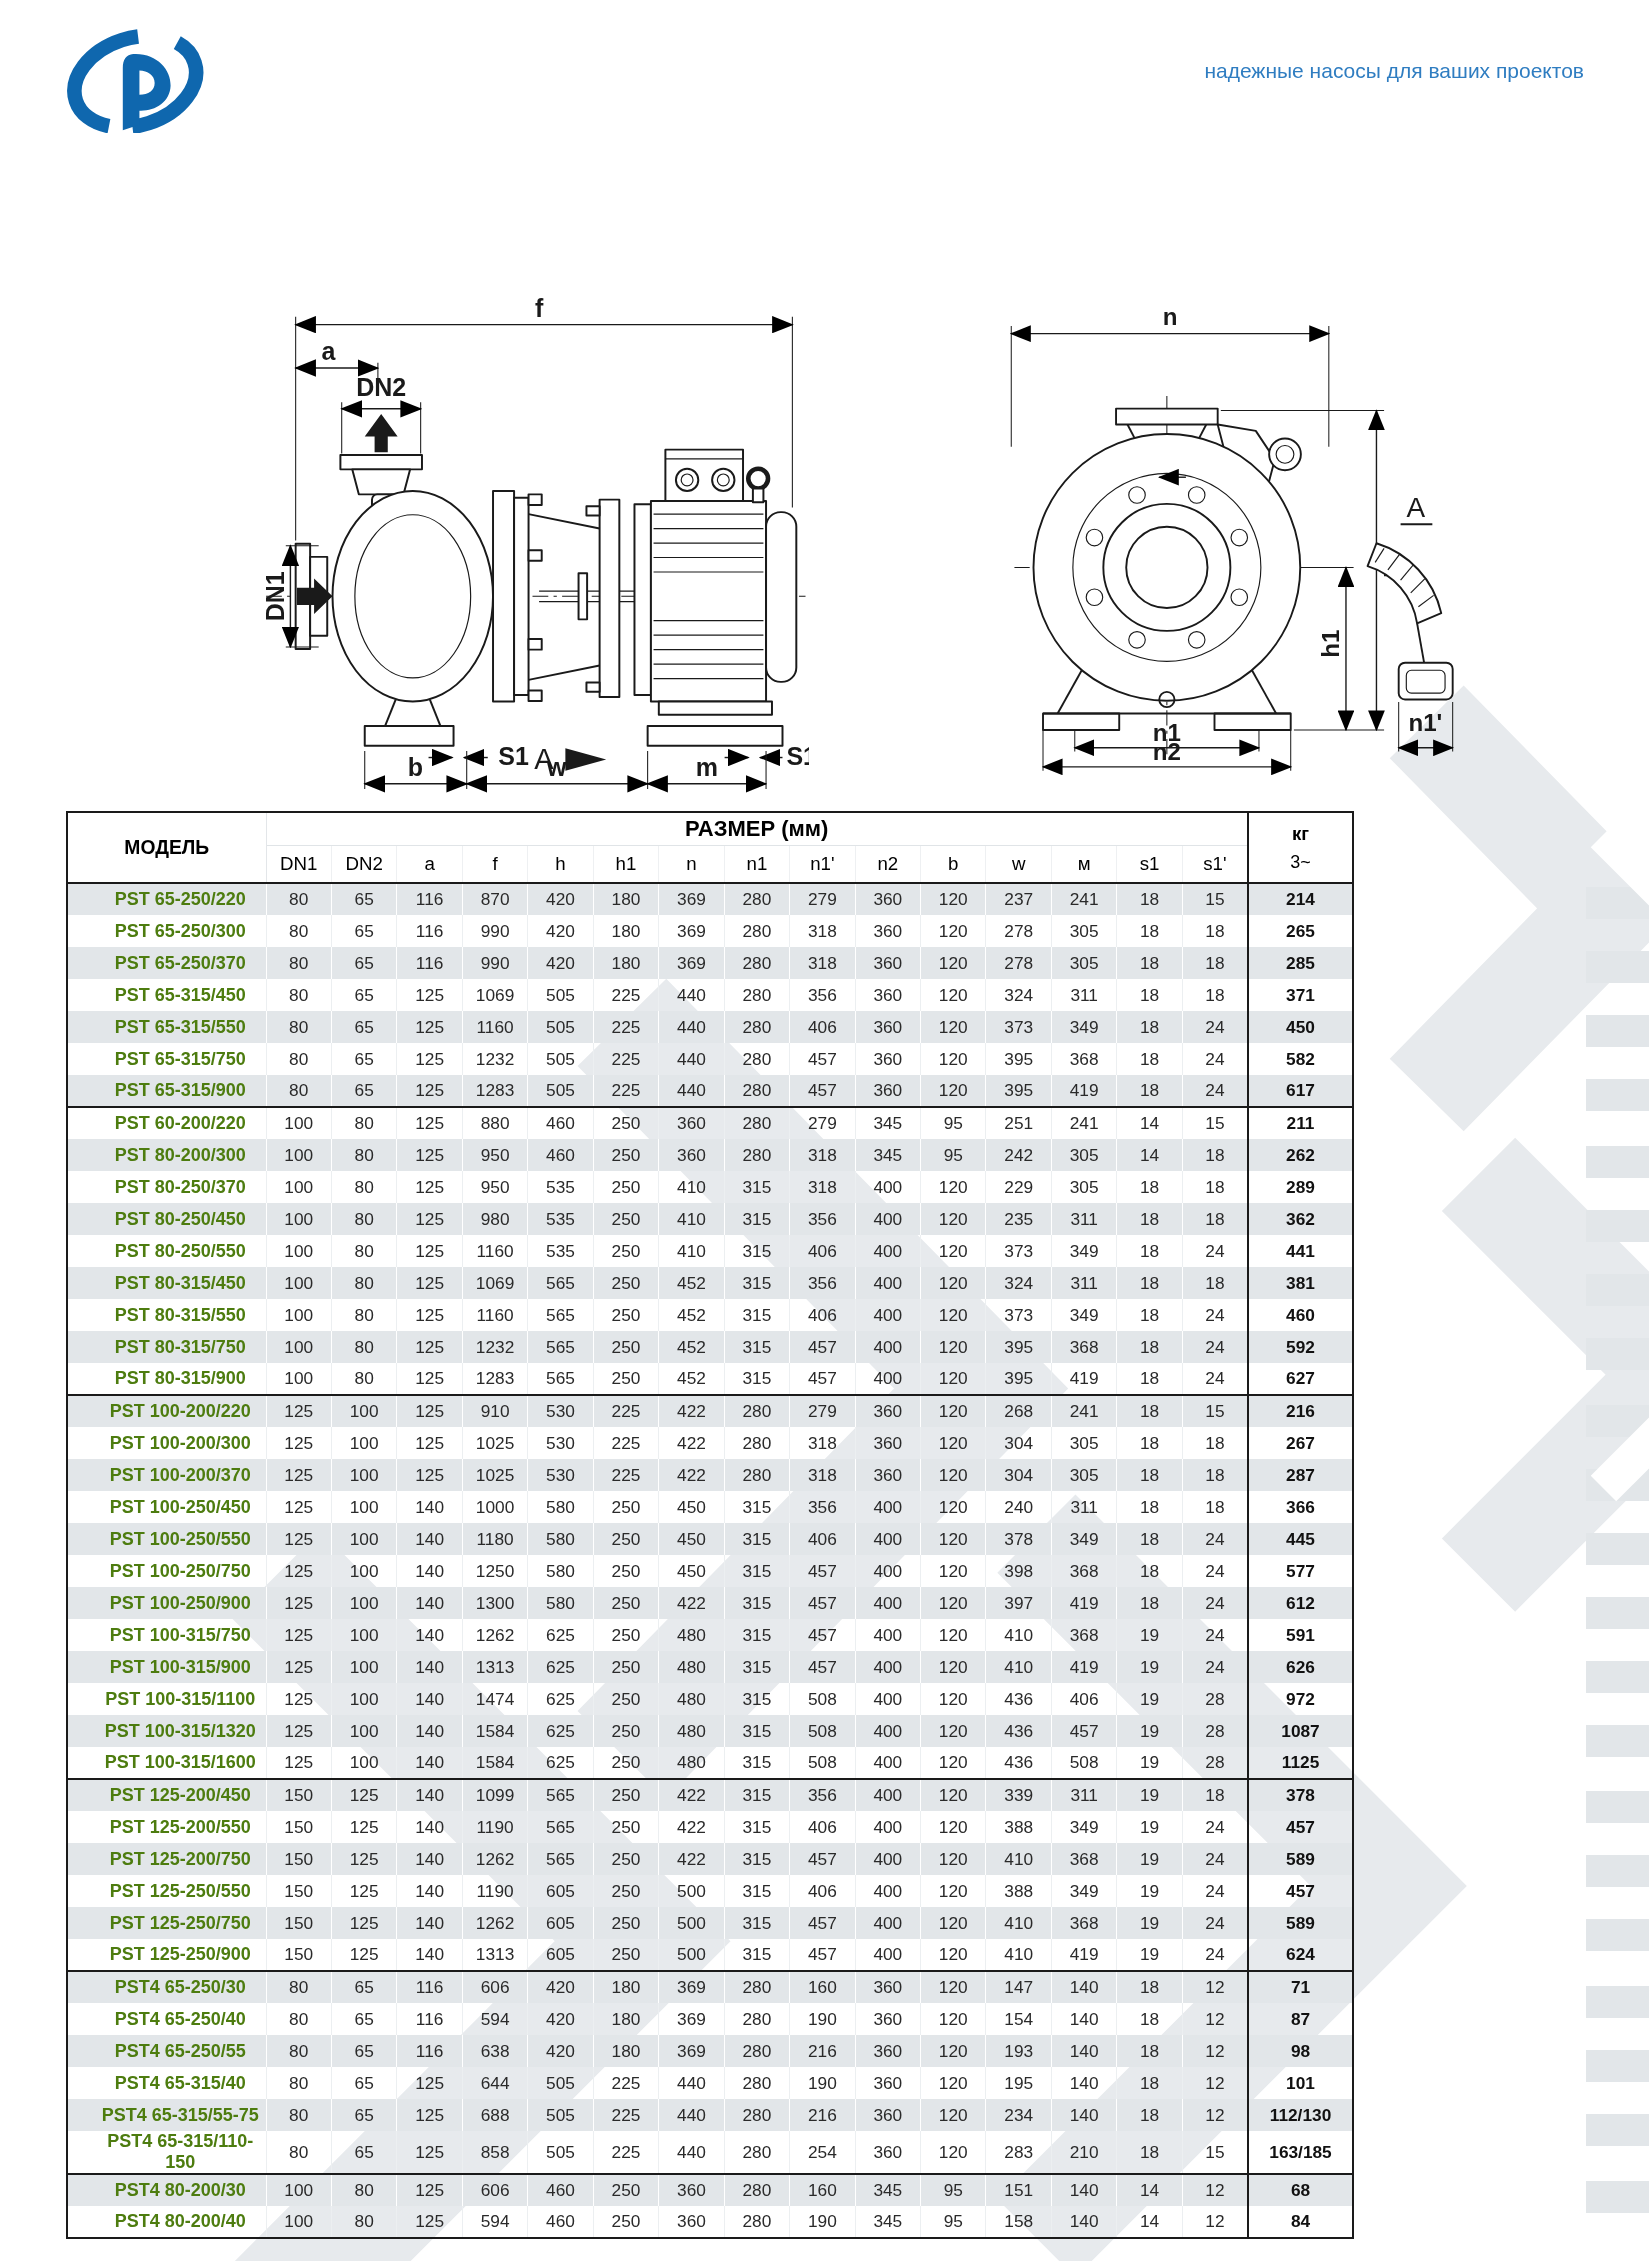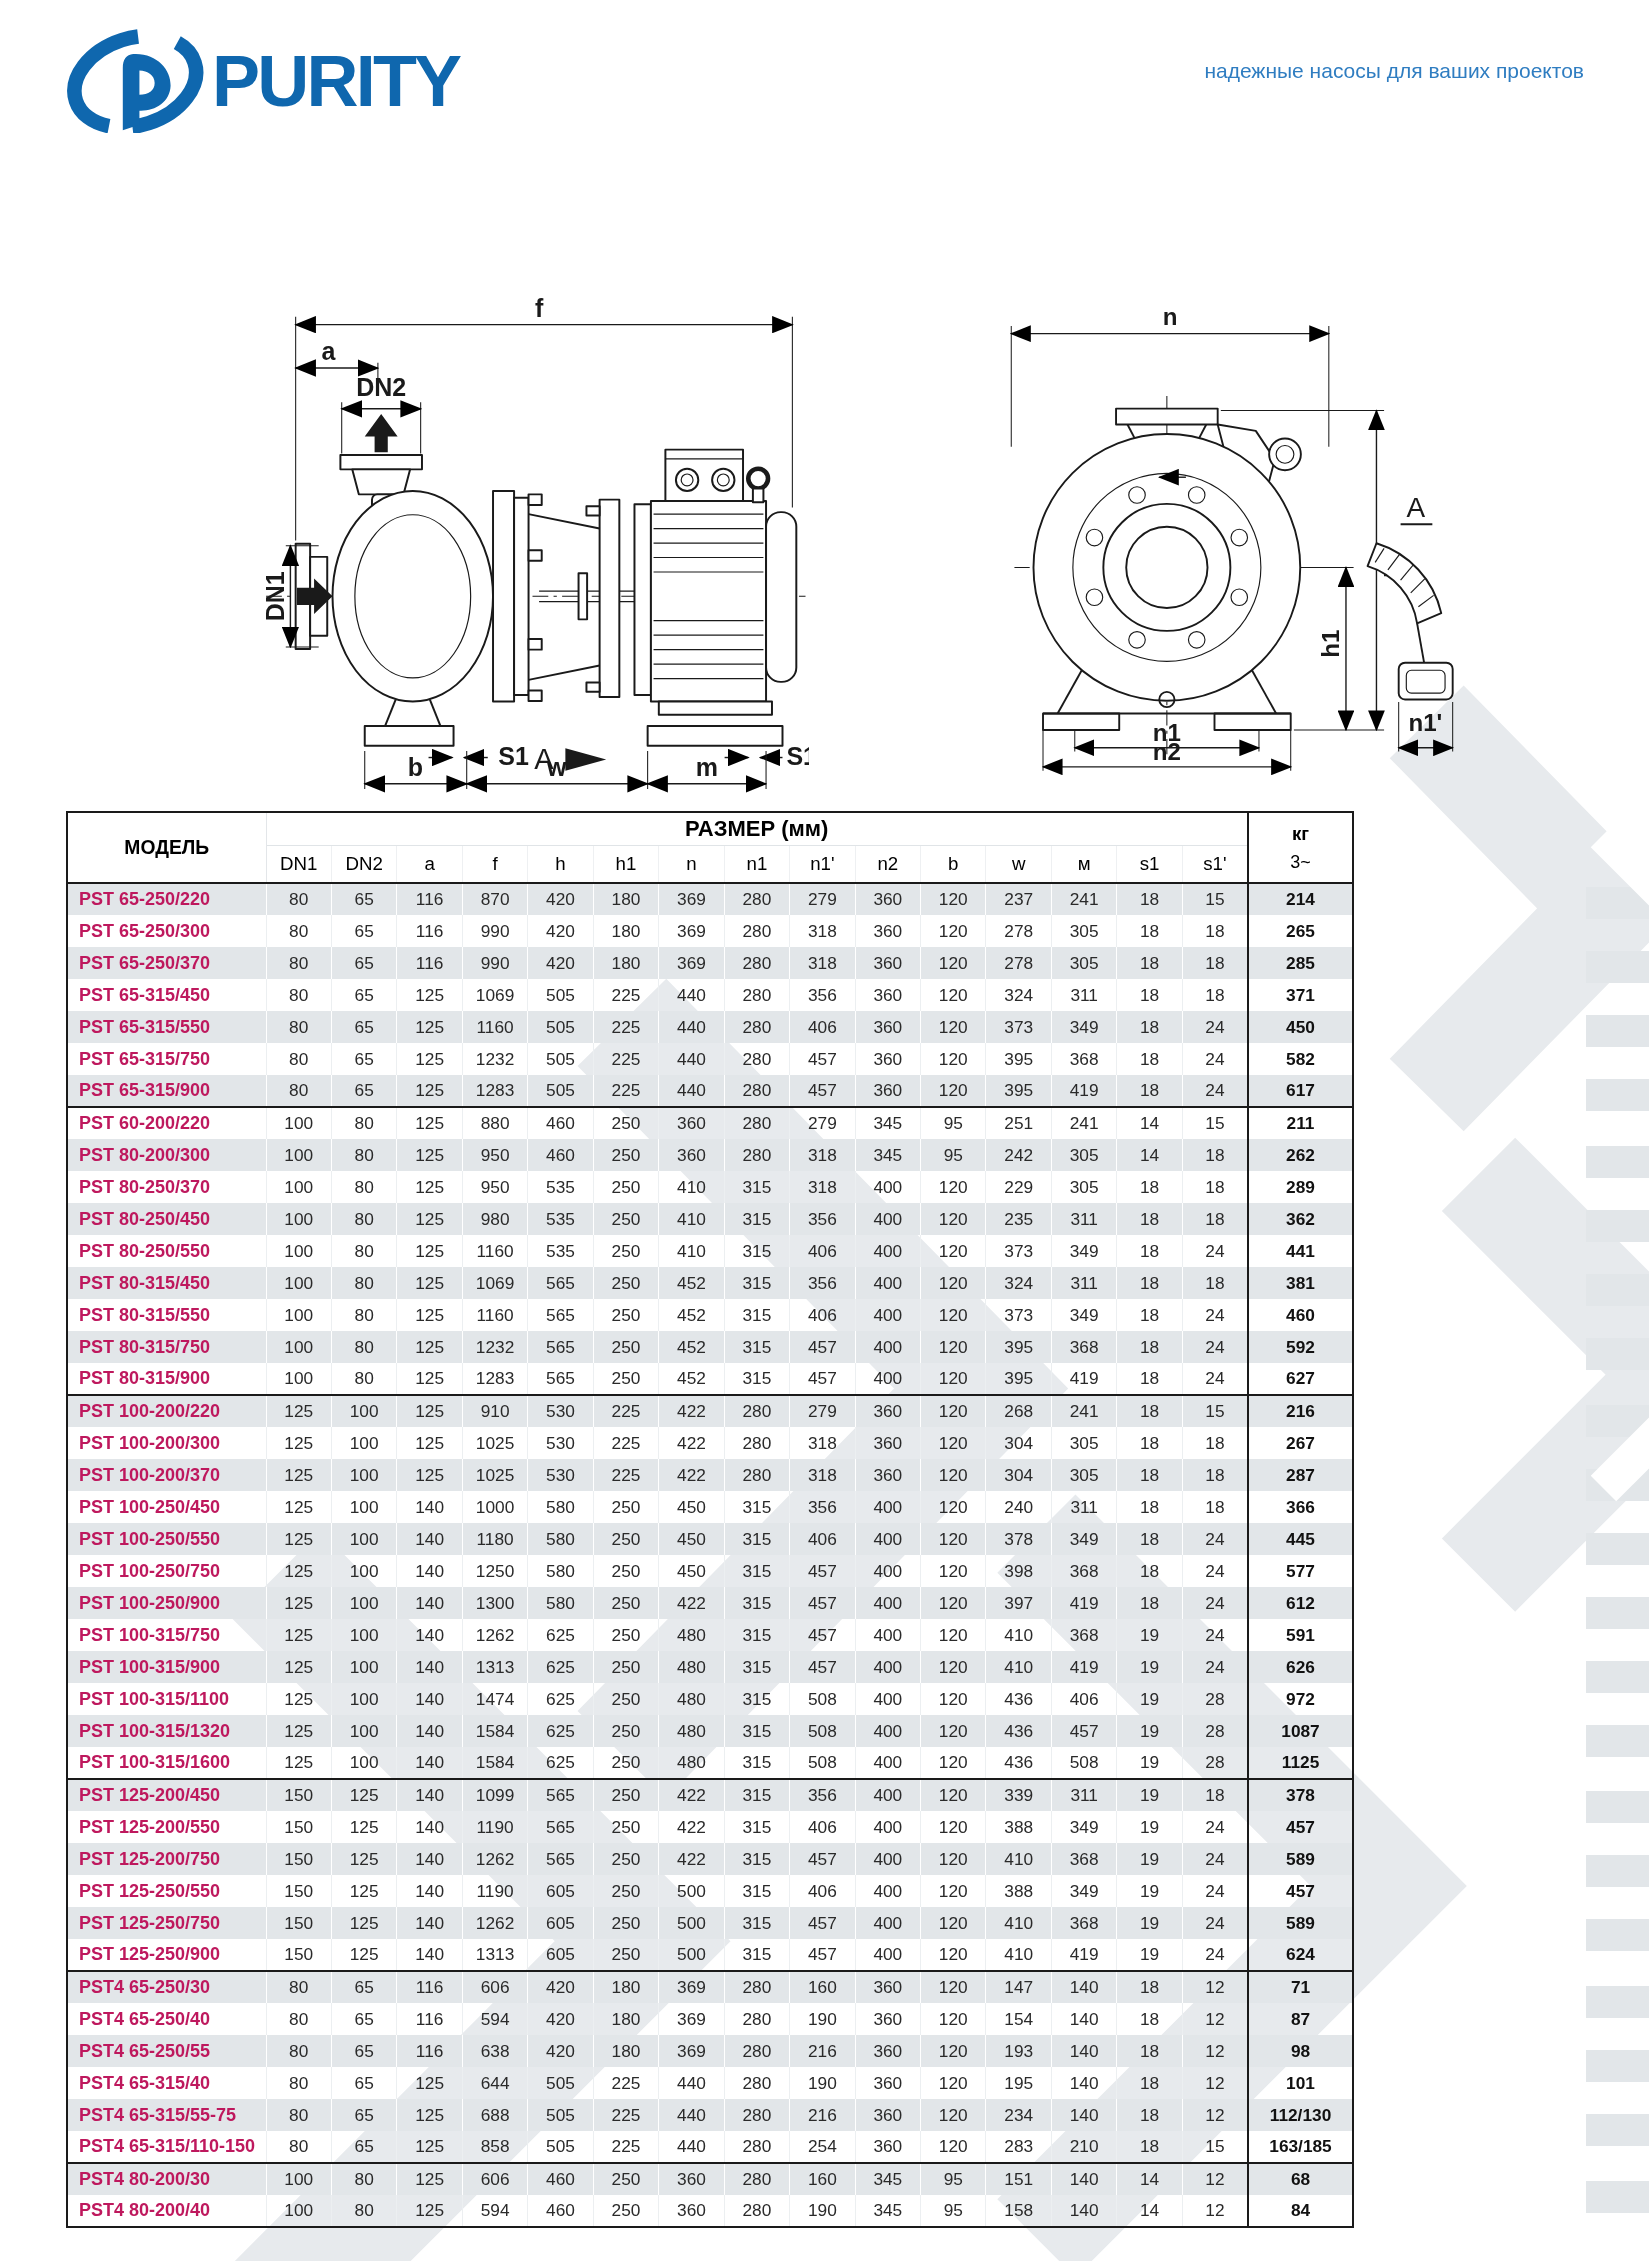--- a/index.html
+++ b/index.html
@@ -31,21 +31,21 @@
   table{border-collapse:collapse;table-layout:fixed;width:1288px;border:2.1px solid var(--border);background:transparent;}
   col.c-model{width:199px;} col.c-kg{width:105px;}
   thead th{background:#fff;font-weight:bold;vertical-align:middle;}
   th.model-h{font-size:19.3px;border-right:1.4px solid #e3e6e9;}
   th.size-h{font-size:22px;height:33px;border-bottom:1.4px solid #e0e4e7;}
   th.colname{font-weight:normal;font-size:18.7px;height:38px;border-right:1.4px solid #eef0f2;}
   th.kg-h{font-size:18.7px;border-left:2.1px solid var(--border);}
   th.kg-h .sub{font-weight:normal;font-size:18px;margin-top:7px;}
   thead{border-bottom:2.8px solid var(--border);}
   tbody td{height:32px;text-align:center;font-size:17.3px;color:#2a2a2a;}
-  tbody td.model{text-align:left;padding-left:11px;font-weight:bold;font-size:18px;color:#be185d;}
+  tbody td.model{text-align:center;padding-left:27px;font-weight:bold;font-size:18px;color:#4d7c0f;}
   tbody td.kg{font-weight:bold;color:#111;border-left:2.1px solid var(--border);margin-left:8px;}
   tbody tr.g td{background:var(--stripe);}
   tbody tr.g td{border-right:1.4px solid #fff;}
   tbody tr.w td{border-right:1.4px solid #eceff1;}
   tbody tr.g td.kg,tbody tr.w td.kg{border-right:none;}
   tbody tr.sep td{border-top:2.8px solid var(--border);}
   
   .margin-stripes{position:absolute;left:1586px;top:887px;width:64px;z-index:1;}
   .mrow{height:32px;} .mrow.g{background:var(--stripe);}
   .wcut{position:absolute;background:#fff;z-index:2;}
@@ -64,21 +64,20 @@
   </svg>
 
   <div class="logo">
     <svg width="142" height="104" viewBox="0 0 205 150">
       <g transform="rotate(-18 100 76)">
         <ellipse cx="100" cy="76" rx="90" ry="63" fill="none" stroke="var(--brand)" stroke-width="21" pathLength="100" stroke-dasharray="38 7 43 12" stroke-dashoffset="8"></ellipse>
       </g>
       <path fill="var(--brand)" d="M97 36 C130 34 152 58 151 82 C150 106 128 119 106 118 L106 138 L82 146 L82 56 C82 44 87 37 97 36 Z
         M106 60 L106 95 C119 95 128 89 128 78 C128 67 118 60 106 60 Z"></path>
     </svg>
-    <div class="logo-text">PURITY</div>
   </div>
 
   <div class="tagline">надежные насосы для ваших проектов</div>
 
   <svg class="draw" style="left:256px;top:297px;" width="553" height="500" viewBox="0 0 840 760">
     <defs>
       <marker id="mE" orient="auto" markerWidth="15" markerHeight="12" refX="14" refY="6">
           <path d="M0,0 L15,6 L0,12 Z"></path>
         </marker>
       <marker id="mS" orient="auto" markerWidth="15" markerHeight="12" refX="1" refY="6">

